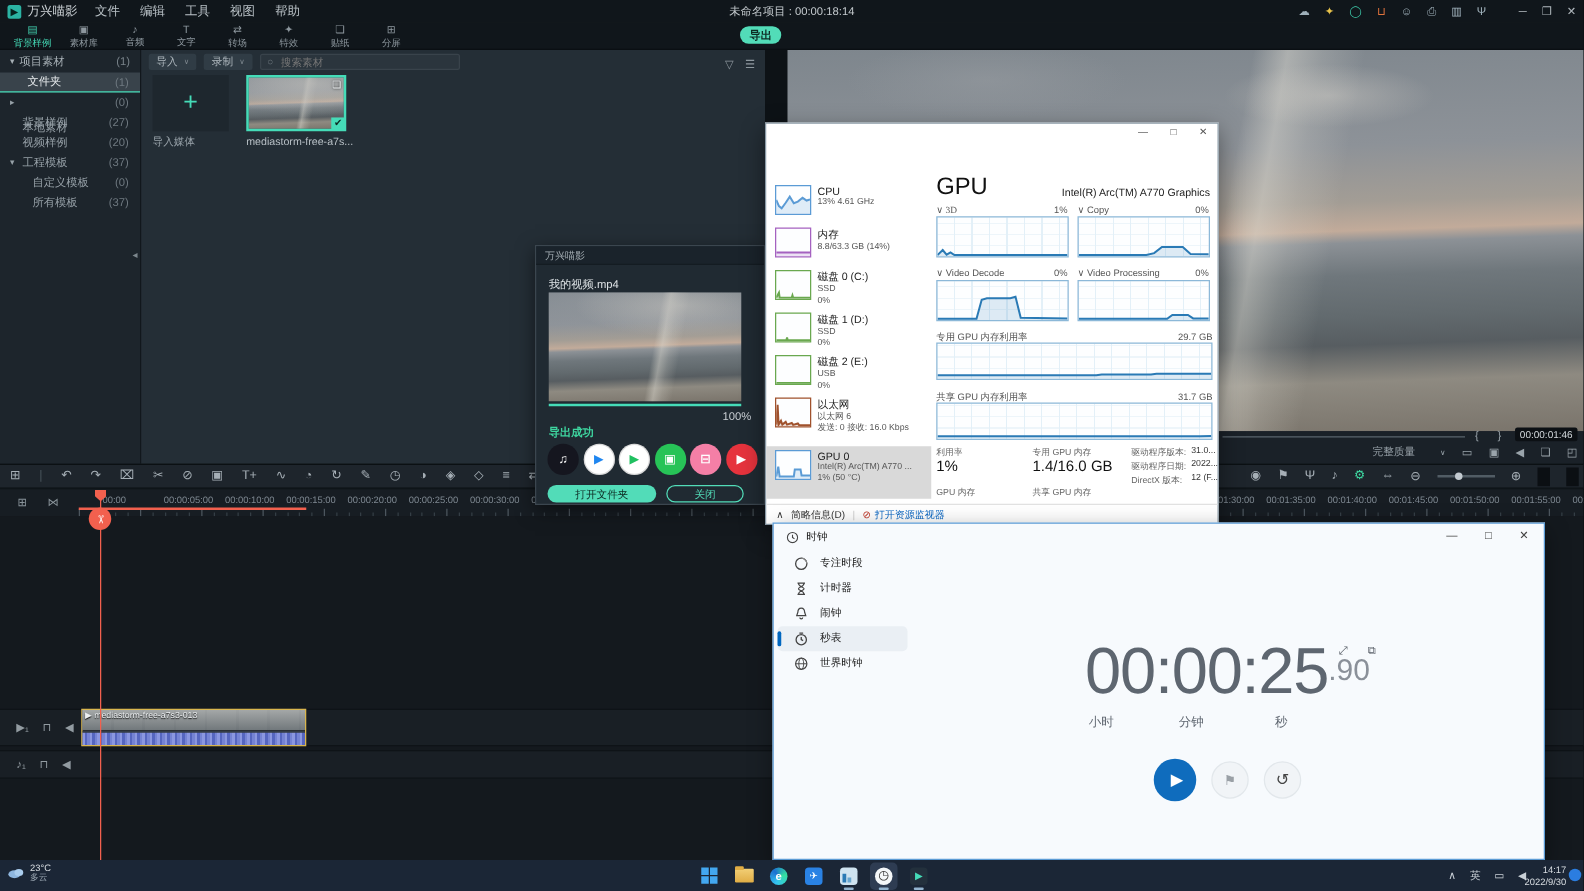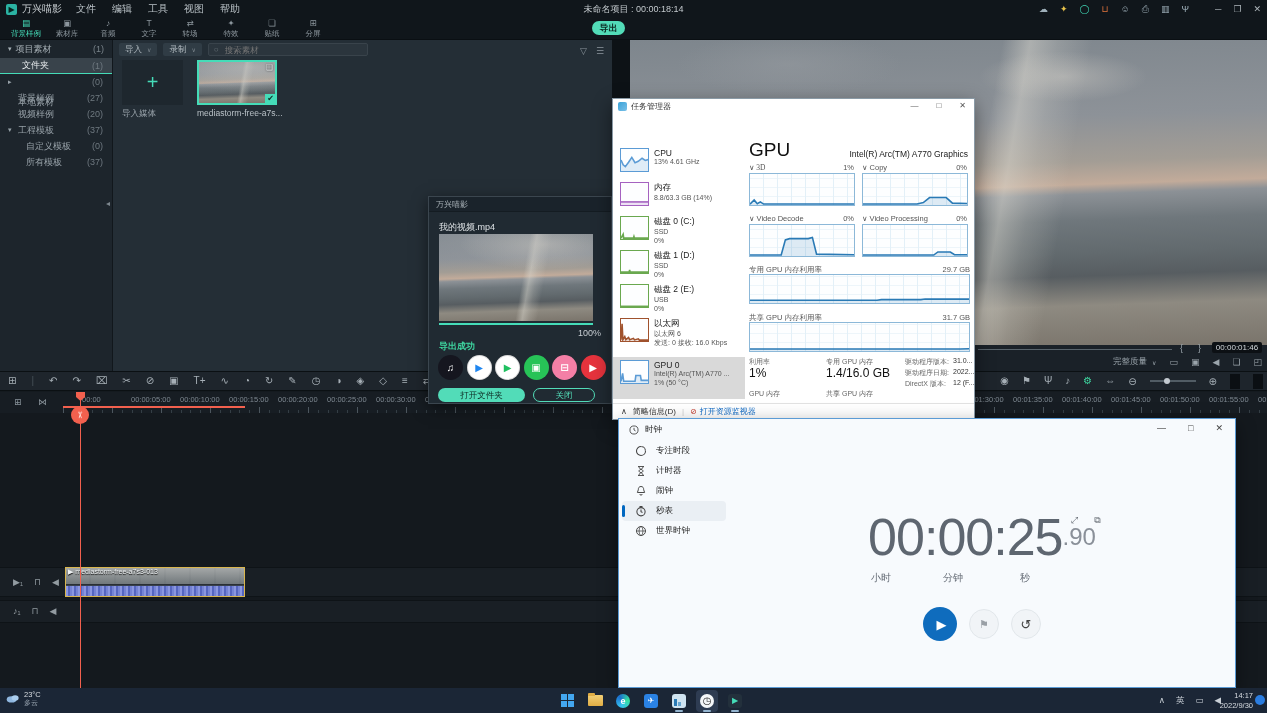--- a/index.html
+++ b/index.html
@@ -53,21 +53,21 @@
     radial-gradient(160px 44px at 25% 8%,rgba(150,155,160,.55),transparent 70%),
     linear-gradient(100deg,transparent 54%,rgba(226,223,213,.45) 58%,rgba(226,223,213,.2) 62%,transparent 67%),
     linear-gradient(178deg,#7e868d 0%,#8d9298 28%,#a39d95 42%,#c2ab9a 49%,#8c9196 52%,#6f777c 60%,#626a6e 70%,#575d61 77%,#8e8a81 86%,#7a746b 100%);}
   #fl-preview{left:612px;top:40px;width:655px;height:305px;background:#0d1216;}
   #fl-preview .vid{position:absolute;left:18px;top:0;width:637px;height:305px;}
   #fl-prevbar{left:612px;top:345px;width:655px;height:26px;background:#1a2128;}
   #scrubline{position:absolute;left:366px;top:4px;width:194px;height:1px;background:#59646c;}
   .brk{position:absolute;top:-2px;color:#9aa4ab;font-size:9px;}
   #tc-chip{position:absolute;right:5px;top:-3px;width:50px;height:11px;background:#0c1014;color:#d2d8dc;font-size:8px;text-align:center;line-height:11px;border-radius:2px;}
   #prev-ctl{position:absolute;right:5px;top:11px;display:flex;gap:13px;align-items:center;color:#9aa4ab;font-size:9px;}
-  #prev-ctl .q{font-size:8.5px;display:flex;gap:5px;align-items:center;}
+  #prev-ctl .q{font-size:8.5px;display:flex;gap:20px;align-items:center;}
   #prev-ctl .q .car{font-size:6px;}
 
   #fl-toolbar{left:0;top:371px;width:1267px;height:20px;background:#1e252c;border-top:1px solid #0b1013;border-bottom:1px solid #0b1013;display:flex;align-items:center;}
   #tb-left{display:flex;gap:15px;padding-left:8px;color:#a6afb6;font-size:10px;}
   #tb-right{position:absolute;right:4px;display:flex;gap:13px;align-items:center;color:#a6afb6;font-size:10px;}
   #zoom-track{width:46px;height:2px;background:#515c64;position:relative;}
   #zoom-knob{position:absolute;left:14px;top:-2px;width:6px;height:6px;border-radius:3px;background:#c3cad0;}
   .blkbtn{width:10px;height:15px;background:#0b0f13;}
 
   #fl-ruler{left:0;top:392px;width:1267px;height:21px;background:#171d23;}
@@ -579,24 +579,20 @@
         <div class="plat" style="background: rgb(244, 127, 166); color: rgb(255, 255, 255);">⊟</div>
         <div class="plat" style="background: rgb(230, 51, 61); color: rgb(255, 255, 255);">▶</div>
       </div>
     <div id="dlg-btns">
       <div id="btn-open">打开文件夹</div>
       <div id="btn-close">关闭</div>
     </div>
   </div>
 
   <div id="tm" class="abs">
-    <div id="tm-title">
-      <div class="appic"></div>
-      <span>任务管理器</span>
-    </div>
     <div id="tm-winbtns">
         <span>—</span>
         <span>□</span>
         <span>✕</span>
       </div>
     <div id="tm-side">
         <div class="tm-item" style="top: 46px; height: 32px;">
           <div class="tmthumb" style="border: 1px solid rgb(91, 155, 213);">
             <svg viewBox="0 0 100 40" preserveAspectRatio="none" class="ch">
               <polygon points="0,40 0,20.0 8,28.8 16,32.0 28,24.0 40,15.2 52,24.8 64,22.4 78,16.8 90,20.8 100,19.2 100,40" fill="#5b9bd5" opacity="0.18"></polygon>

